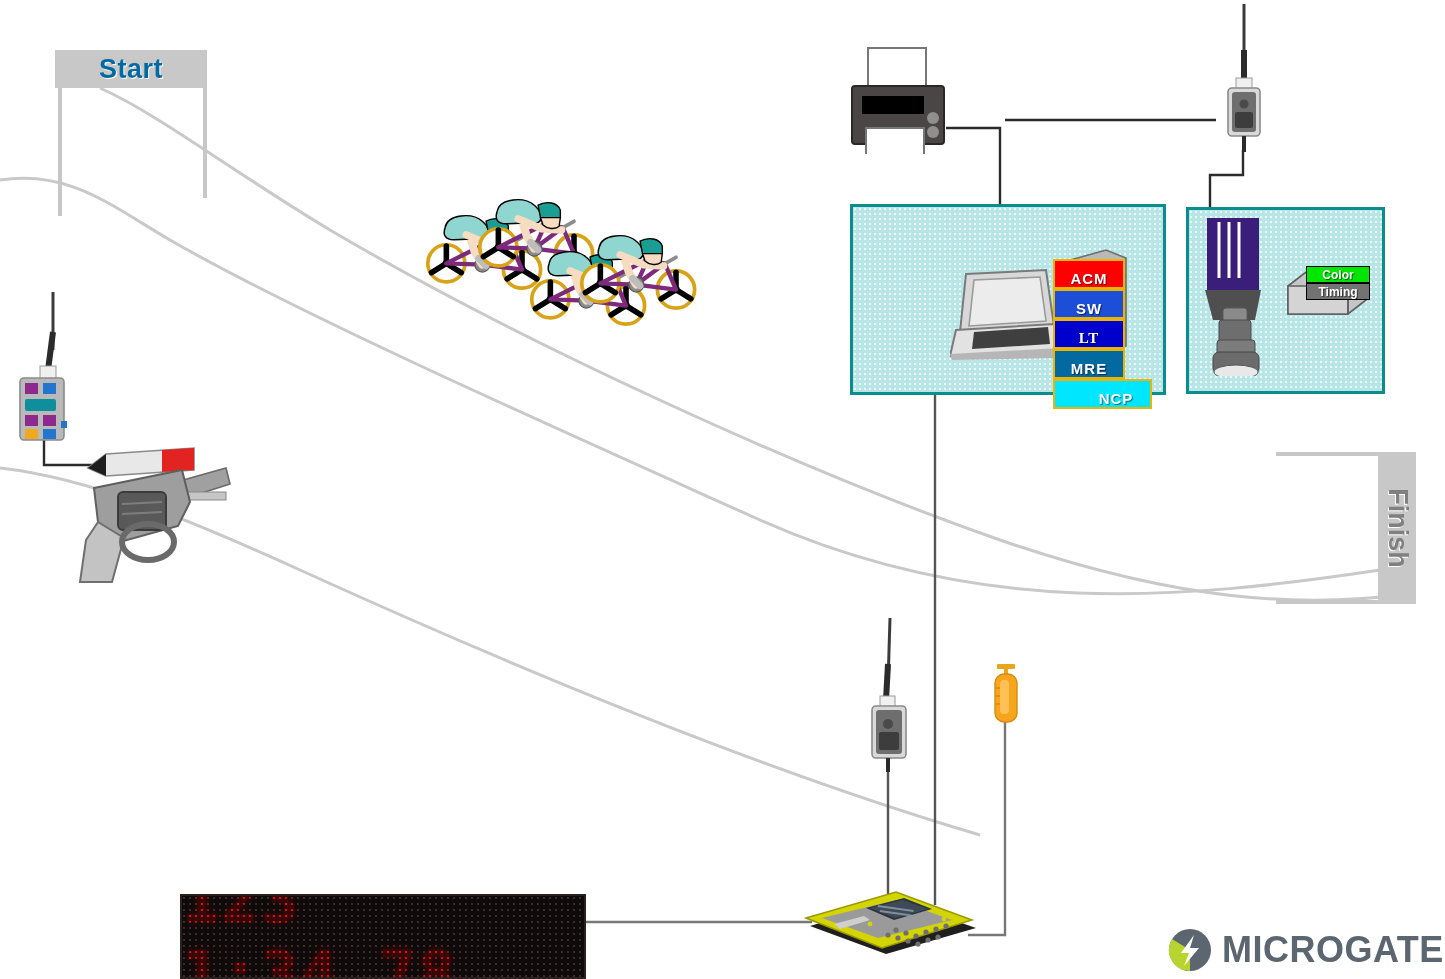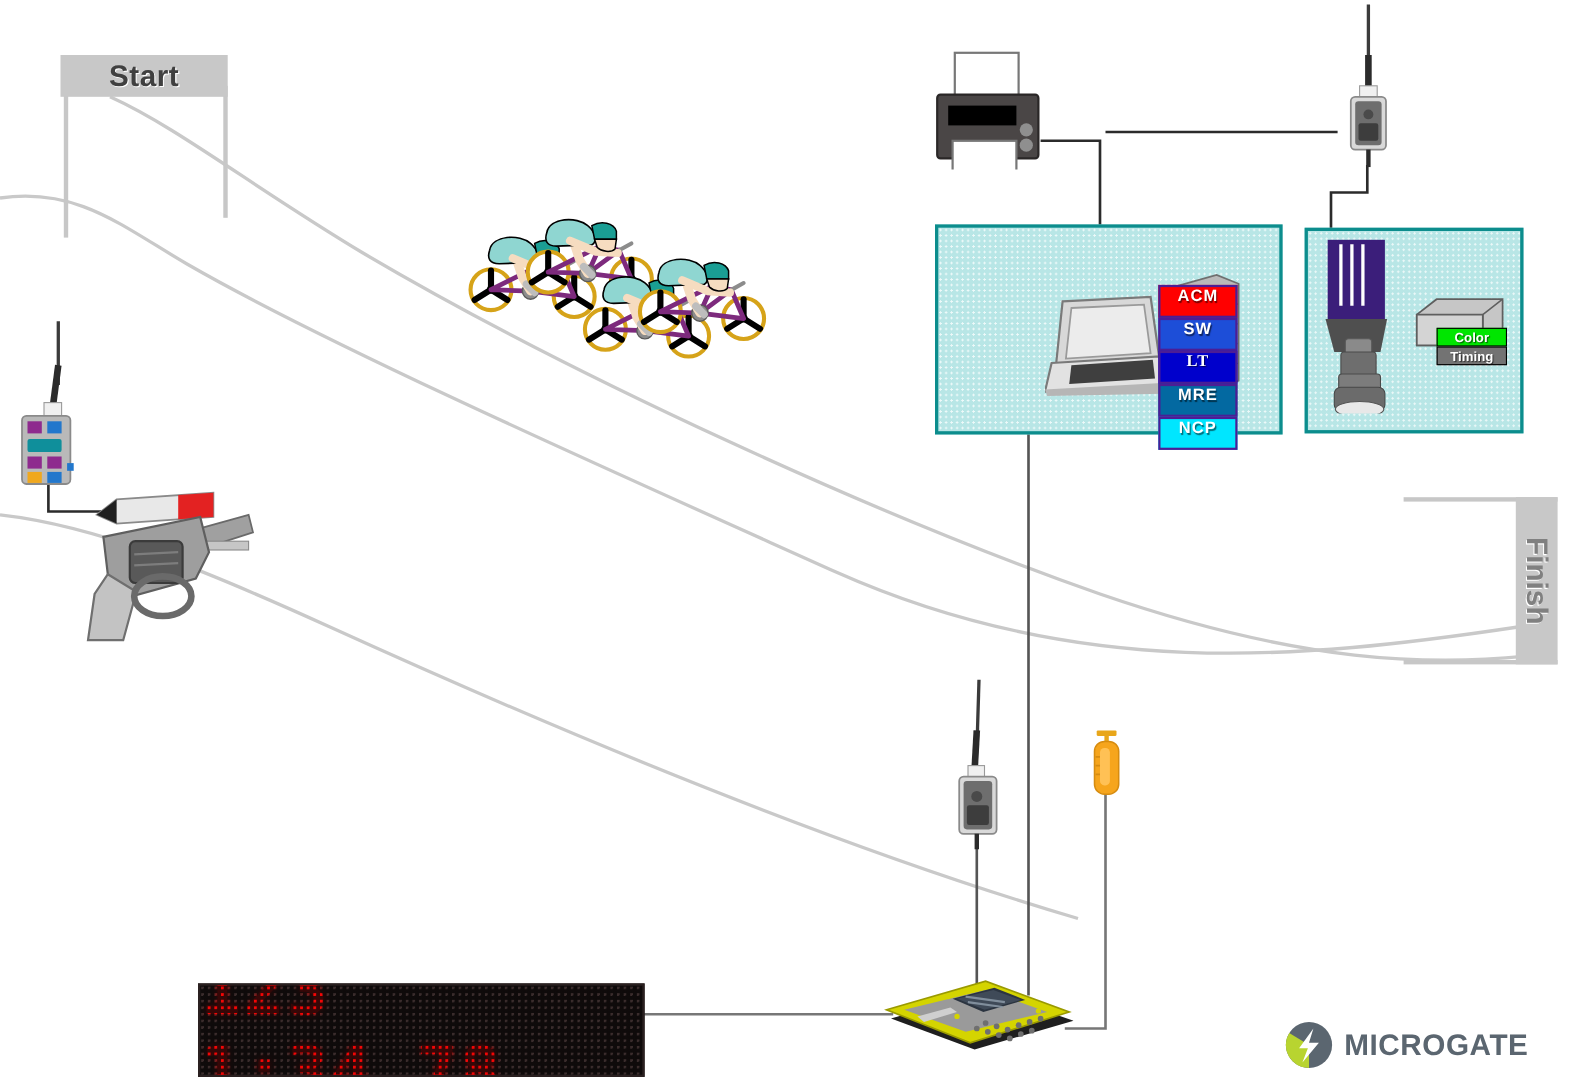--- a/index.html
+++ b/index.html
@@ -5,38 +5,38 @@
   html,body{margin:0;padding:0;background:#ffffff;}
   body{width:1445px;height:979px;position:relative;overflow:hidden;
        font-family:"Liberation Sans", sans-serif;}
   .stage{position:absolute;left:0;top:0;width:1445px;height:979px;}
   .abs{position:absolute;}
   svg{display:block;}
 
   
   #start-banner{left:55px;top:50px;width:152px;height:38px;background:#c8c8c8;
                 display:flex;align-items:center;justify-content:center;}
-  #start-banner span{color:#404040;font-size:27px;font-weight:bold;
+  #start-banner span{color:#0369a1;font-size:27px;font-weight:bold;
                      letter-spacing:.5px;text-shadow:1px 1px 0 #ffffff;}
   .post{position:absolute;background:#c7c7c7;width:4px;}
 
   
   #finish-banner{left:1378px;top:452px;width:38px;height:152px;background:#c8c8c8;}
   #finish-banner span{position:absolute;left:50%;top:50%;color:#808080;font-size:27px;
       font-weight:bold;white-space:nowrap;
       transform:translate(-50%,-50%) rotate(90deg);text-shadow:1px 1px 0 #ffffff;}
 
   
   .panel{border:3px solid #0c8d8d;background:#b8e6e6;
          background-image:radial-gradient(circle at 2px 2px, rgba(255,255,255,.75) 1px, transparent 1px);
          background-size:5px 5px;}
 
   
-  .chip{width:68px;height:26px;border:2px solid #4c1d95;color:#fff;font-size:15px;
-        font-weight:bold;display:flex;align-items:flex-start;justify-content:center;
+  .chip{width:68px;height:26px;border:2px solid #eab308;color:#fff;font-size:15px;
+        font-weight:bold;display:flex;align-items:flex-end;justify-content:center;
         letter-spacing:1px;text-shadow:1px 1px 1px rgba(0,0,0,.55);}
 
   
   .ctlab{width:62px;height:15px;border:1px solid #000;font-size:12px;font-weight:bold;
          color:#fff;display:flex;align-items:center;justify-content:center;
          text-shadow:1px 1px 1px rgba(0,0,0,.6);}
 
   
   #led-board{left:180px;top:894px;width:402px;height:81px;background:#1b1616;
              border:2px solid #2a2020;overflow:hidden;}
@@ -46,21 +46,21 @@
   #led-text{position:absolute;inset:0;display:flex;align-items:center;
             justify-content:center;color:#f50505;font-size:62px;font-weight:bold;
             font-family:"DejaVu Sans Mono", monospace;letter-spacing:2px;
             text-shadow:0 0 7px rgba(255,0,0,.85);}
   #led-mask{position:absolute;inset:0;
       background-image:radial-gradient(circle at 2px 2px, rgba(0,0,0,0) 1.4px, rgba(12,8,8,.82) 1.5px);
       background-size:6px 6px;pointer-events:none;}
 
   
   #logo{left:1168px;top:928px;display:flex;align-items:center;gap:10px;}
-  #logo-word{color:#5b6670;font-size:27px;font-weight:bold;letter-spacing:.5px;}
+  #logo-word{color:#5b6670;font-size:36px;font-weight:bold;letter-spacing:.5px;}
 </style>
 </head>
 <body>
 
 <div class="stage">
 
   <svg class="abs" style="left:0;top:0;" width="1445" height="979">
     <g fill="none" stroke="#c9c9c9" stroke-width="3">
       <path d="M0,180 C70,170 110,205 170,240 C300,315 560,430 760,520 C980,618 1180,600 1380,570"></path>
       <path d="M100,88 C160,115 230,170 330,230 C520,342 800,470 1000,540 C1180,602 1300,608 1410,594"></path>
@@ -193,21 +193,21 @@
       </div>
     <div class="chip" style="background:#1d4ed8;">
         <span>SW</span>
       </div>
     <div class="chip" style="background:#0000cc;font-family:Liberation Serif, serif;">
         <span>LT</span>
       </div>
     <div class="chip" style="background:#0369a1;">
         <span>MRE</span>
       </div>
-    <div class="chip" style="background:#00e6ff;">
+    <div class="chip" style="background:#00e6ff;padding-left:27px;">
         <span>NCP</span>
       </div>
   </div>
 
   <div class="abs panel" style="left:1186px;top:207px;width:193px;height:181px;"></div>
 
   <svg class="abs" style="left:1193px;top:216px;" width="90" height="160">
     <rect x="14" y="2" width="52" height="72" fill="#3b1e7a"></rect>
     <g stroke="#ffffff" stroke-width="3">
       <line x1="26" y1="6" x2="26" y2="62"></line>
@@ -220,21 +220,21 @@
     <rect x="24" y="124" width="38" height="18" rx="3" fill="#7c7c7c" stroke="#4a4a4a"></rect>
     <rect x="20" y="136" width="46" height="22" rx="6" fill="#6b6b6b" stroke="#474747"></rect>
     <ellipse cx="43" cy="156" rx="22" ry="7" fill="#e8e8e8" stroke="#555"></ellipse>
   </svg>
 
   <svg class="abs" style="left:1286px;top:270px;" width="82" height="48">
     <path d="M2,16 L20,2 L80,2 L80,30 L62,44 L2,44 Z" fill="#c6c6c6" stroke="#5f5f5f" stroke-width="1.6"></path>
     <path d="M2,16 L62,16 L62,44 L2,44 Z" fill="#d4d4d4" stroke="#5f5f5f" stroke-width="1.6"></path>
     <path d="M62,16 L80,2 M62,16 L62,44" stroke="#5f5f5f" stroke-width="1.4" fill="none"></path>
   </svg>
-  <div class="abs" style="left:1288px;top:298px;padding-left:18px;">
+  <div class="abs" style="left:1288px;top:266px;padding-left:18px;">
     <div class="ctlab" style="background:#00e600;">
         <span>Color</span>
       </div>
     <div class="ctlab" style="background:#737373;">
         <span>Timing</span>
       </div>
   </div>
 
   <svg class="abs" style="left:1222px;top:0px;" width="44" height="152">
     <line x1="22" y1="4" x2="22" y2="72" stroke="#3b3b3b" stroke-width="3"></line>

